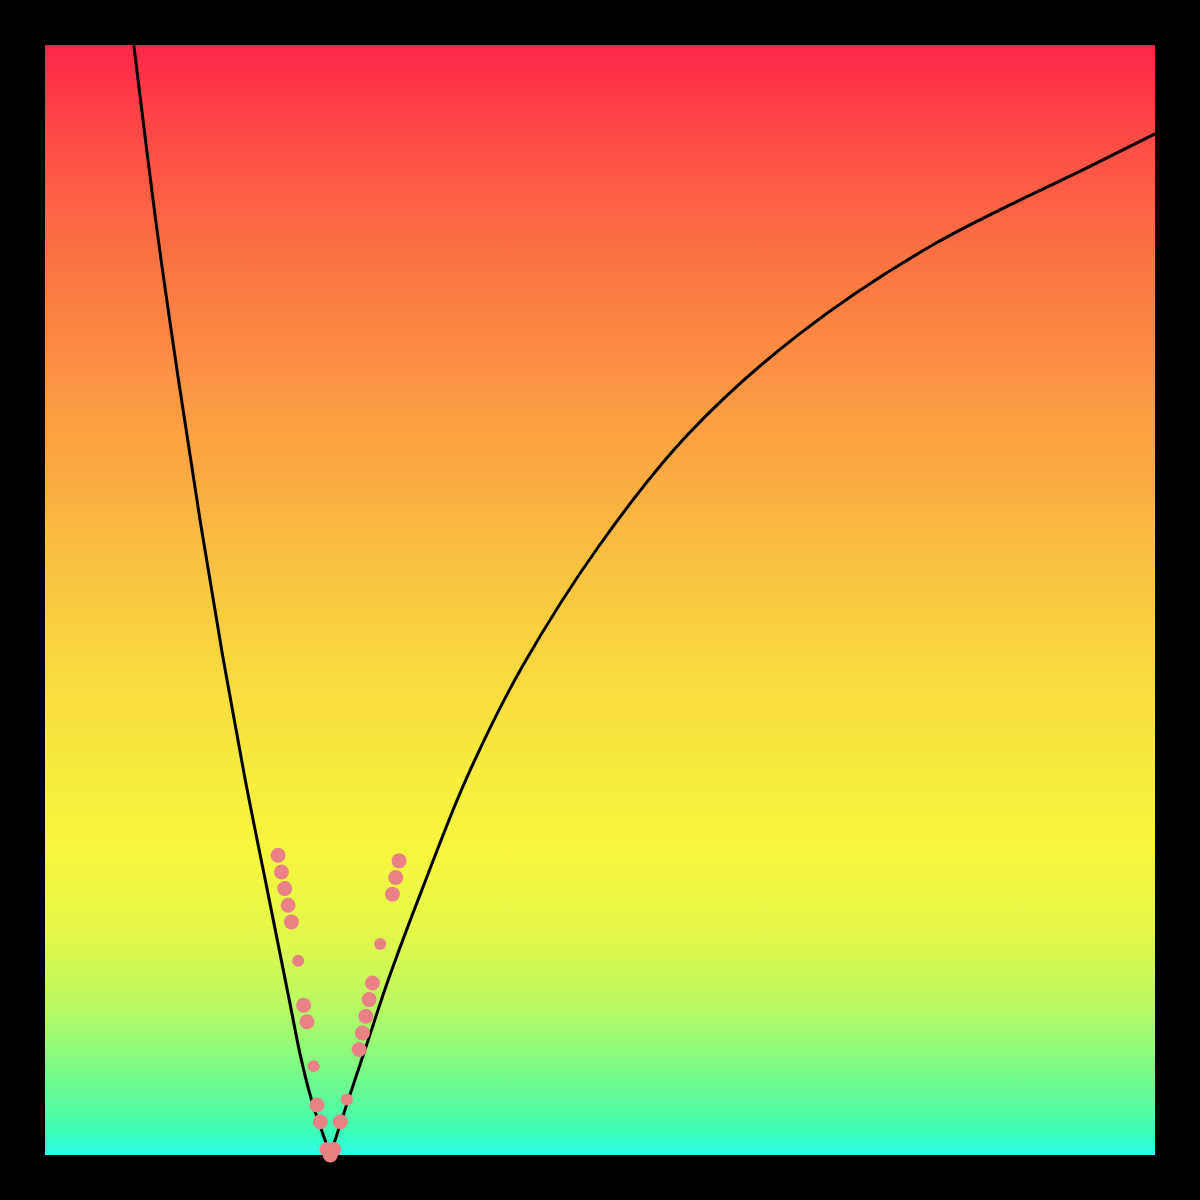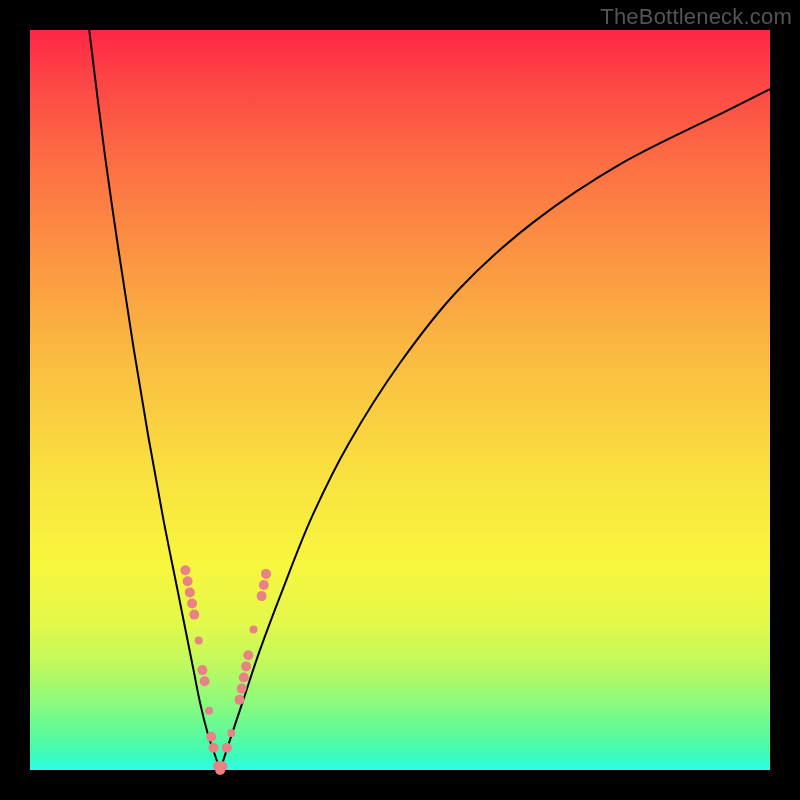--- a/index.html
+++ b/index.html
@@ -100,14 +100,13 @@
         <circle cx="213.85999999999999" cy="647.5" r="5"></circle>
         <circle cx="216.07999999999998" cy="636.4" r="5"></circle>
         <circle cx="218.29999999999998" cy="625.3" r="5"></circle>
         <circle cx="223.48" cy="599.4" r="4"></circle>
         <circle cx="231.62" cy="566.1" r="5"></circle>
         <circle cx="233.84" cy="555" r="5"></circle>
         <circle cx="236.06" cy="543.9" r="5"></circle>
       </g>
   </svg>
 
-  <div class="watermark">TheBottleneck.com</div>
 </div>
 
 </body></html>

